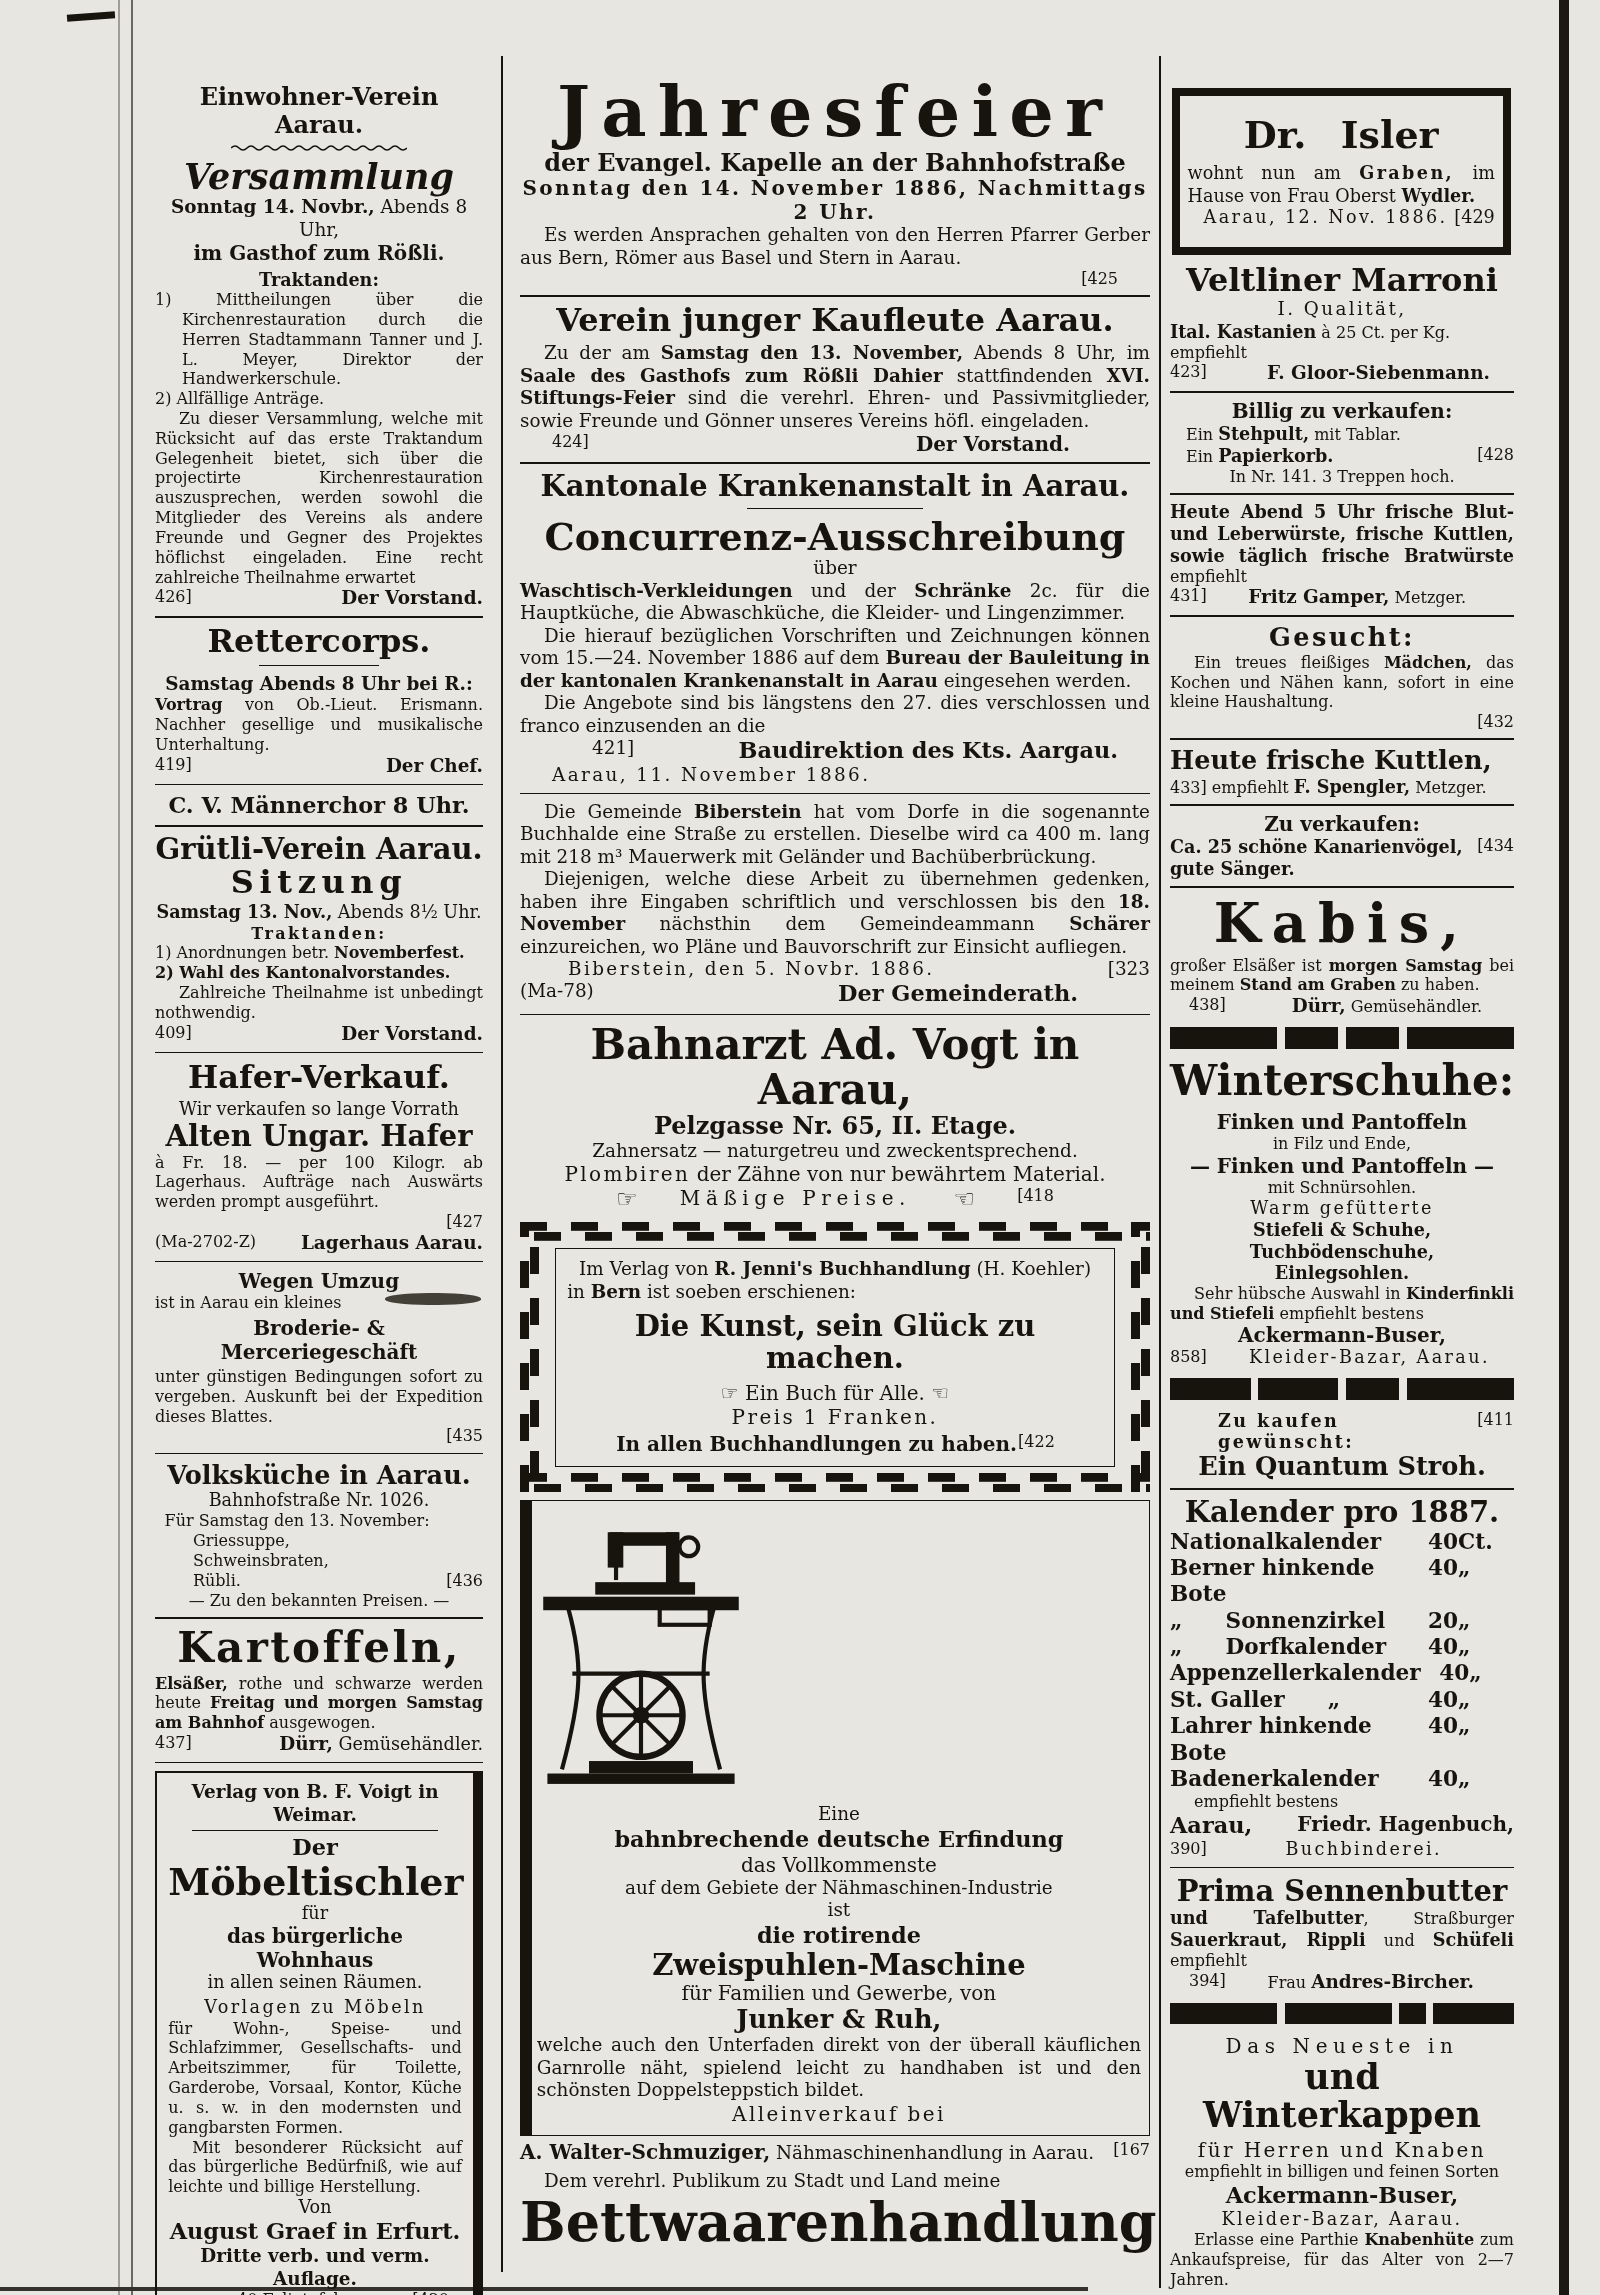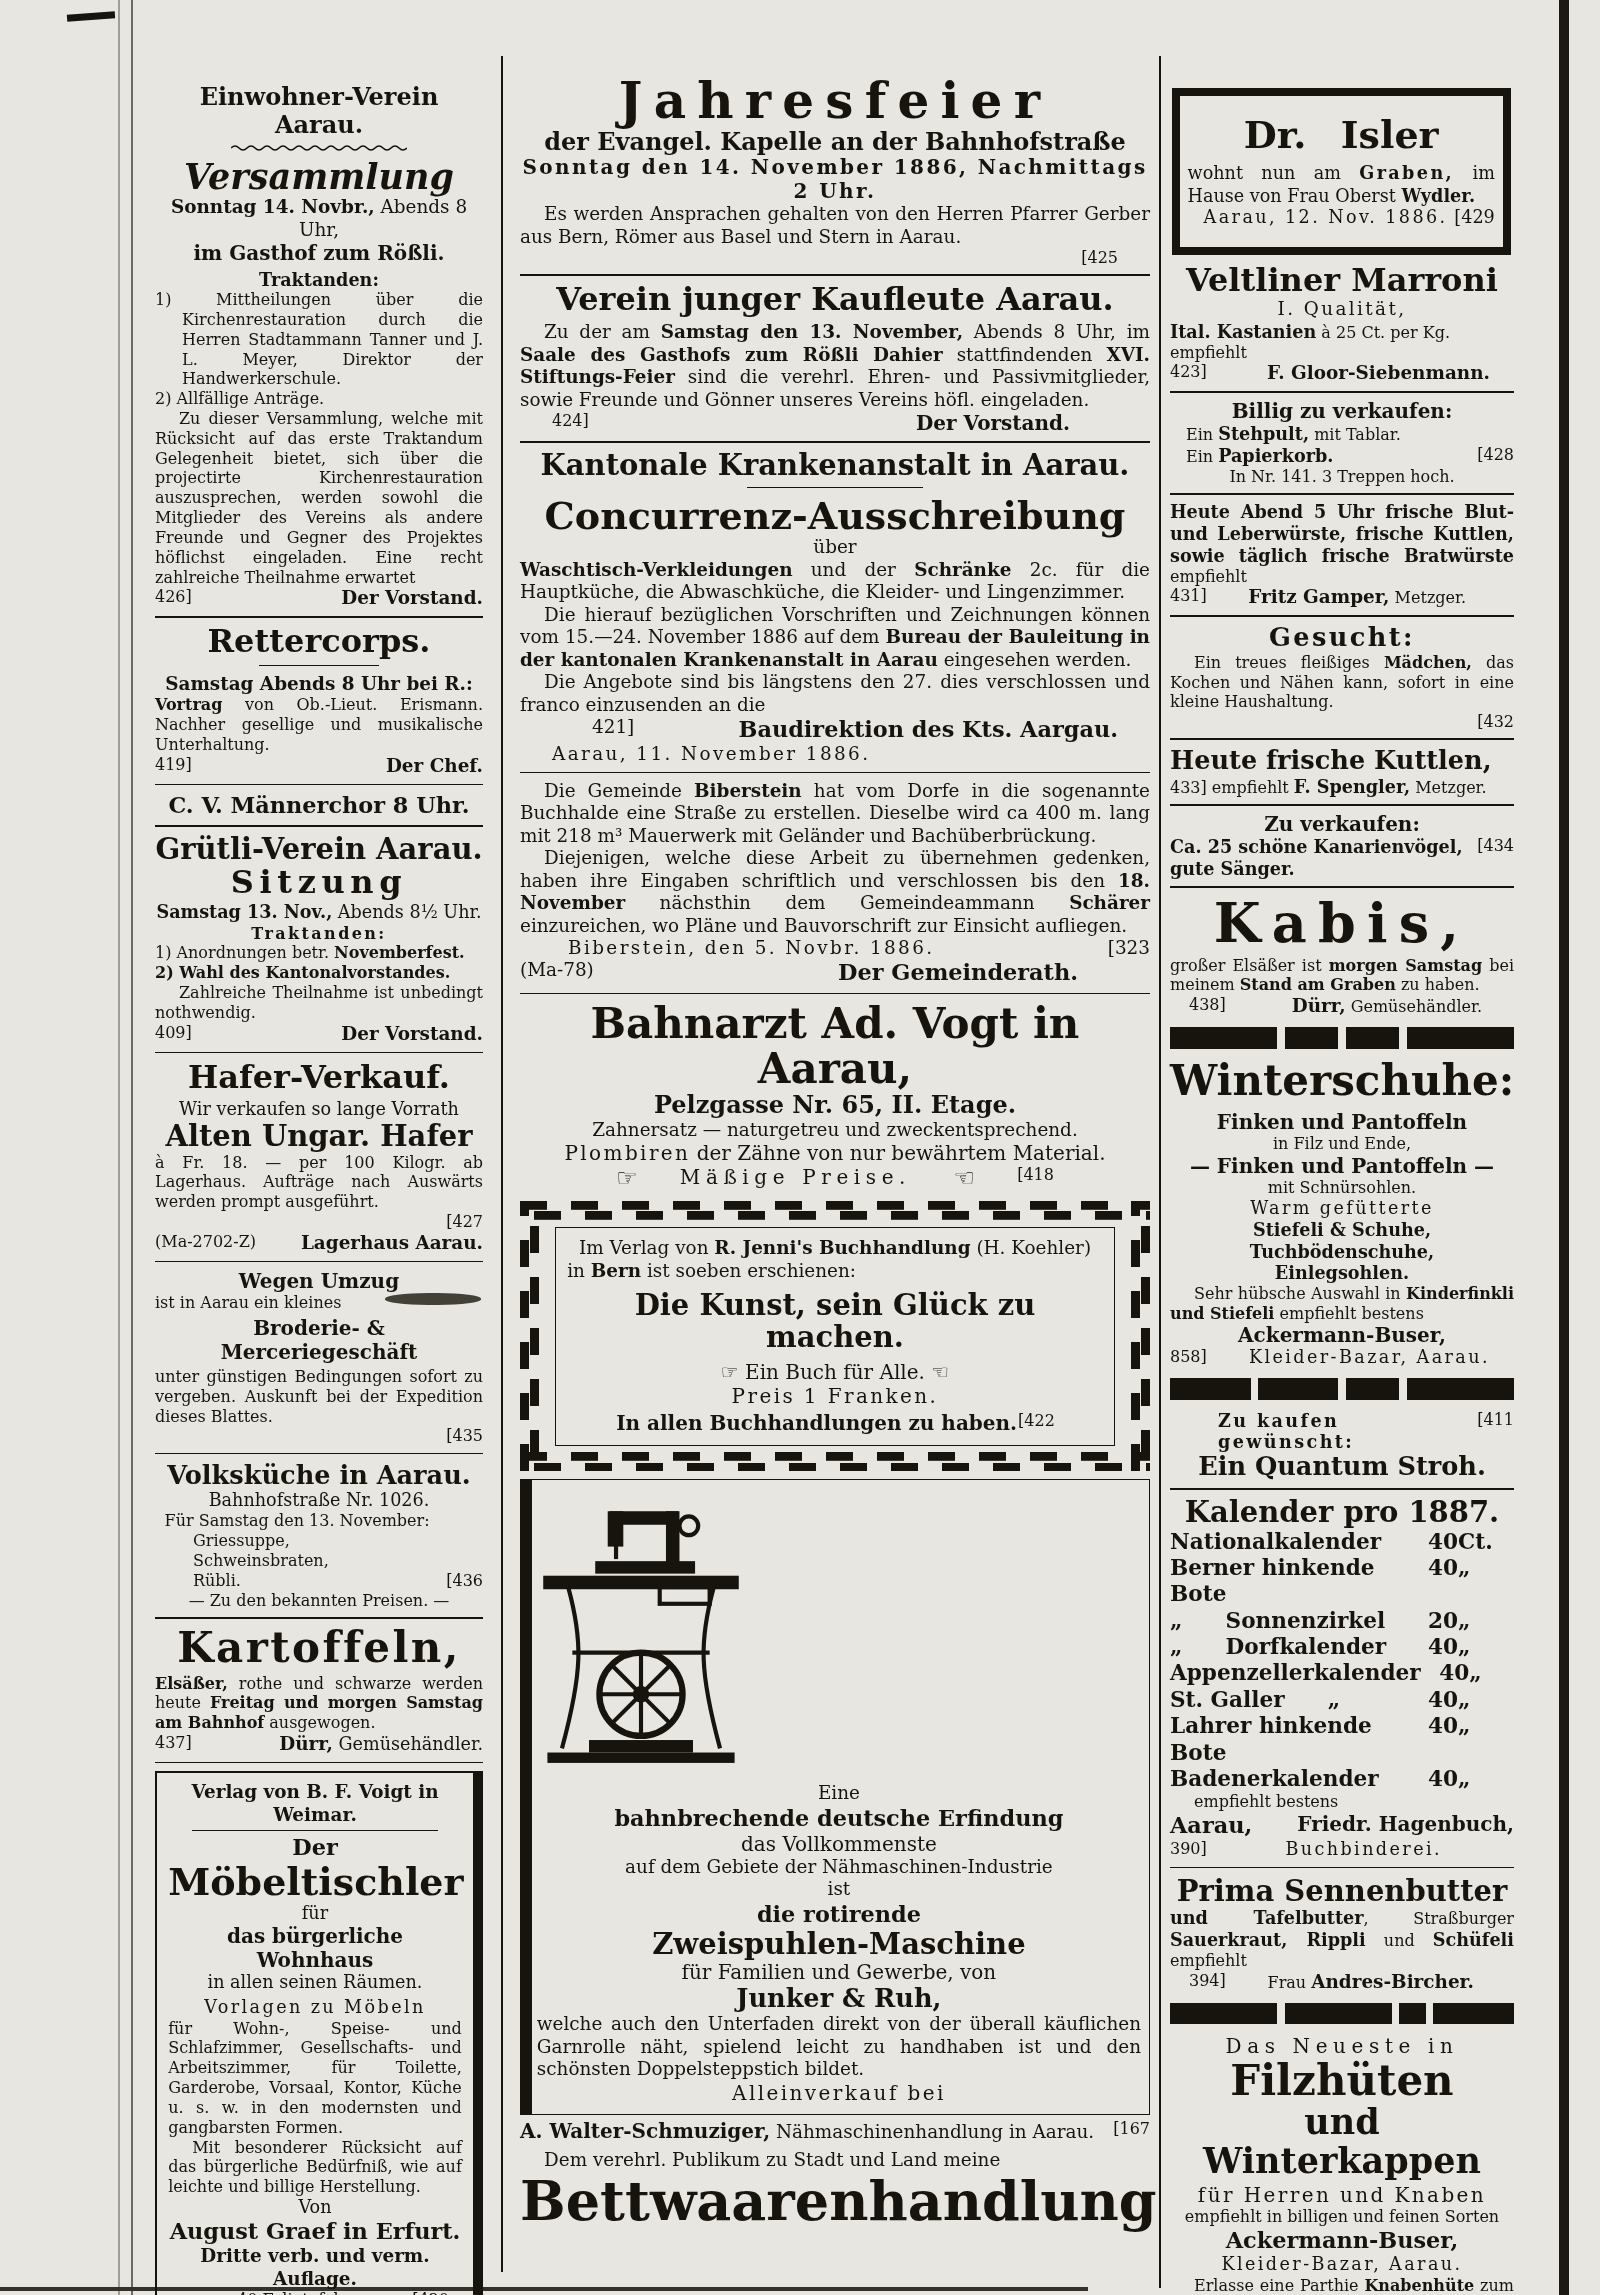--- a/index.html
+++ b/index.html
@@ -27,21 +27,21 @@
   .f25{font-size:20px;line-height:1.2;}
   .f28{font-size:22.4px;line-height:1.2;}
   .f30{font-size:24px;line-height:1.15;}
   .f32{font-size:25.6px;line-height:1.15;}
   .f36{font-size:29px;line-height:1.12;}
   .f40{font-size:32px;line-height:1.12;}
   .f44{font-size:35px;line-height:1.1;}
   .f48{font-size:38px;line-height:1.1;}
   .f52{font-size:42px;line-height:1.08;}
   .f58{font-size:54px;line-height:1.08;}
-  .f76{font-size:50px;line-height:1.05;}
+  .f76{font-size:70px;line-height:1.05;}
   .sp1{letter-spacing:2.4px;}
   .sp2{letter-spacing:5.6px;}
   .sp3{letter-spacing:11.2px;}
   .ws{word-spacing:21px;}
   .hand{font-family:"DejaVu Sans",sans-serif;font-weight:400;}
   .mt4{margin-top:3.2px;}.mt8{margin-top:6.4px;}
   .box-isler{border:8.8px solid #17140e;padding:18px 8px;margin:0 3.2px 8px 1.6px;}
   .box-moebel{border:2.4px solid #17140e;border-right:10.4px solid #17140e;padding:8px 11.2px 11.2px 11.2px;margin-top:8px;}
   .box-maschine{border:1.6px solid #17140e;border-left:12px solid #17140e;padding:11.2px 8px 9.6px 4.8px;margin:4.8px 0 8px 0;}
   .checker{position:relative;padding:25.6px 35px;margin:8px 0;}
@@ -511,21 +511,20 @@
     </div>
     <div class="bar">
         <div style="flex:4;"></div>
         <div style="flex:4;"></div>
         <div style="flex:1;"></div>
         <div style="flex:3;"></div>
       </div>
 
     <div class="ad">
       <div class="c f25 sp2">Das Neueste in</div>
-      <div class="c b f52">Filzhüten</div>
       <div class="c b f44">und Winterkappen</div>
       <div class="c f25 sp1 mt4">für Herren und Knaben</div>
       <div class="c f20">empfiehlt in billigen und feinen Sorten</div>
       <div class="c b f28">Ackermann-Buser,</div>
       <div class="c f22 sp1">Kleider-Bazar, Aarau.</div>
       <div class="j f20 ind"><span>Erlasse eine Parthie </span><span class="b">Knabenhüte</span><span> zum Ankaufspreise, für das Alter von 2—7 Jahren.</span></div>
 
     </div>
 
   </div>

